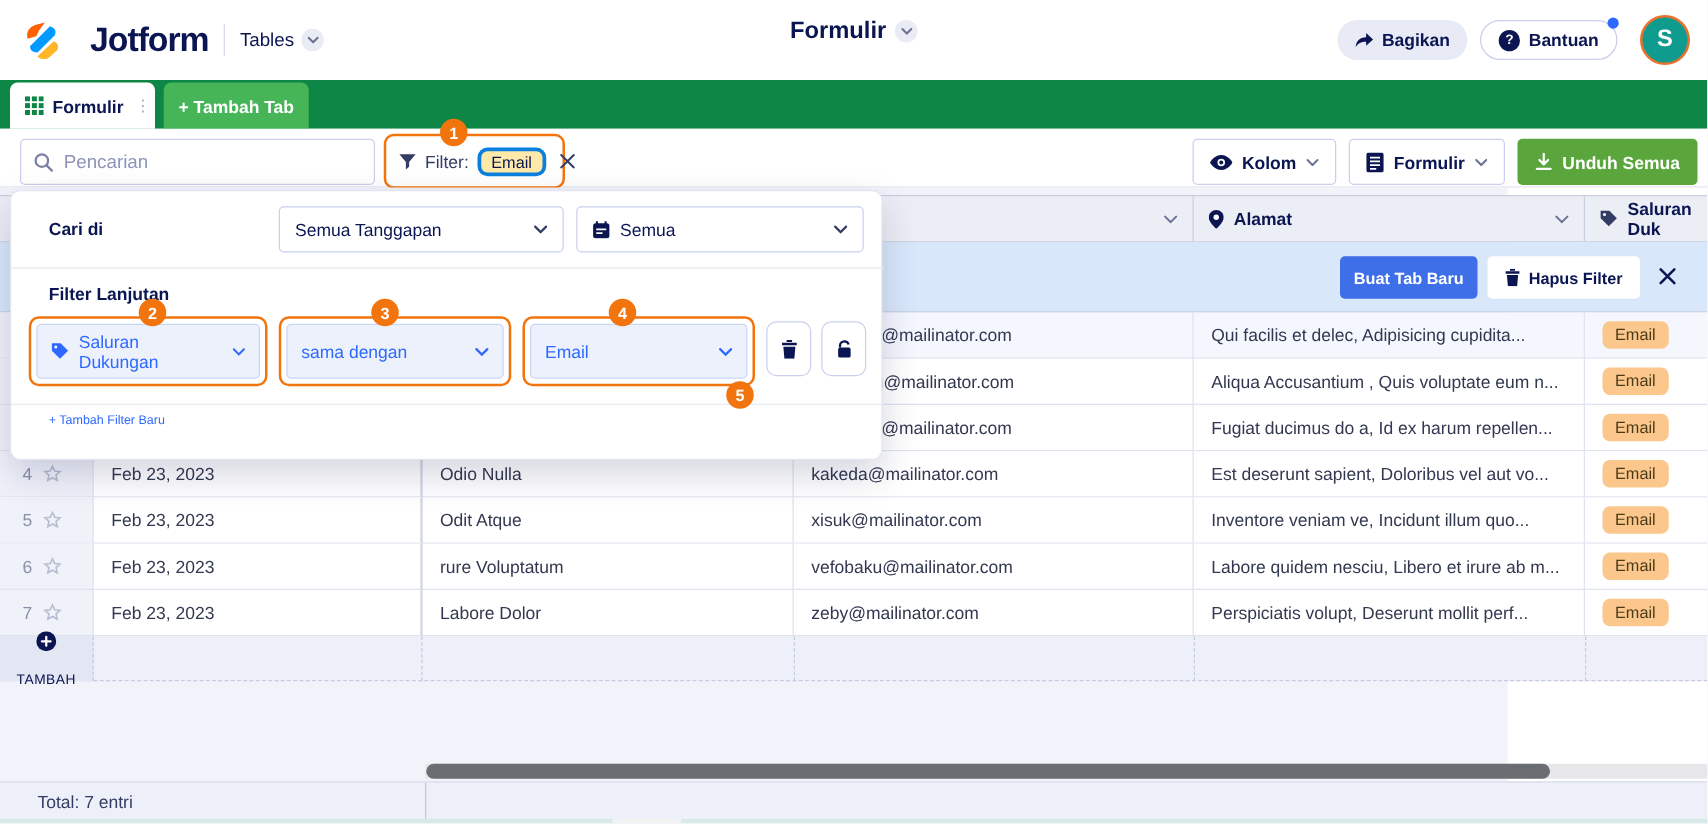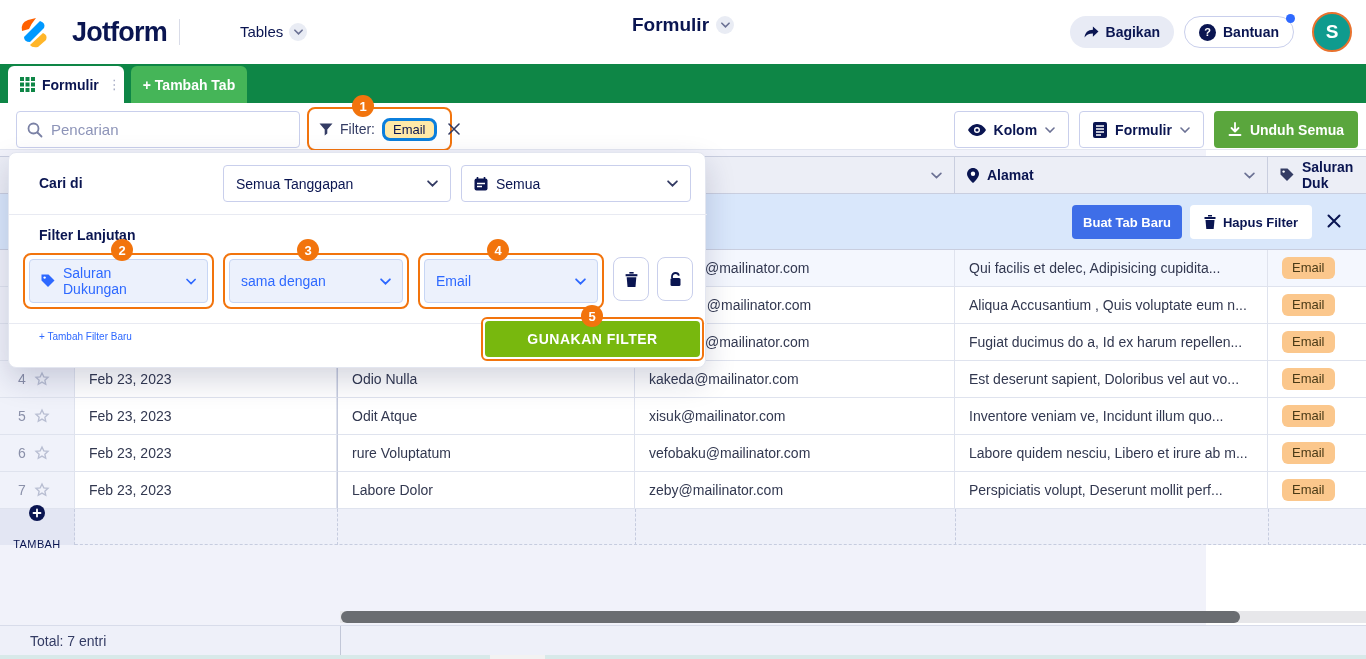--- a/index.html
+++ b/index.html
@@ -5,21 +5,21 @@
   * { margin:0; padding:0; box-sizing:border-box; }
   body { font-family:"Liberation Sans", sans-serif; background:#fff; }
   #app { position:relative; width:1366px; height:659px; background:#fff; overflow:hidden; }
 
   
   .header { position:absolute; left:0; top:0; width:1366px; height:64px; background:#fff; }
   .h-left { position:absolute; left:16px; top:0; height:64px; display:flex; align-items:center; gap:12px; }
   .logo { display:flex; align-items:center; gap:22px; cursor:pointer; }
   .logo-text { font-size:27px; font-weight:800; color:#0a1551; letter-spacing:-0.8px; }
   .h-divider { width:1px; height:26px; background:#d9dce8; }
-  .dd { display:flex; align-items:flex-start; gap:6px; background:none; border:none; font-family:inherit; cursor:pointer;margin-left:48px; }
+  .dd { display:flex; align-items:center; gap:6px; background:none; border:none; font-family:inherit; cursor:pointer; }
   .dd-label { font-size:15px; color:#0a1551; }
   .chev-circle { width:18px; height:18px; border-radius:50%; background:#e9ecf4; display:flex; align-items:center; justify-content:center; }
   .h-title { position:absolute; left:50%; transform:translateX(-50%); top:0; height:50px; display:flex; align-items:center; gap:7px; cursor:pointer; }
   .h-title .t { font-size:19px; font-weight:700; color:#0a1551; }
   .h-right { position:absolute; right:14px; top:0; height:64px; display:flex; align-items:center; gap:10px; }
   .pill { height:32px; border-radius:16px; display:flex; align-items:center; gap:7px; padding:0 14px; font-size:14px; font-weight:700; color:#0a1551; cursor:pointer; font-family:inherit; }
   .pill-share { background:#e8ebf5; border:none; }
   .pill-help { position:relative; background:#fff; border:1px solid #c9cfec; }
   .help-dot { position:absolute; right:-2px; top:-3px; width:9px; height:9px; border-radius:50%; background:#2e69ff; }
   .q-circle { width:17px; height:17px; border-radius:50%; background:#0a1551; color:#fff; font-size:11px; font-weight:700; display:flex; align-items:center; justify-content:center; }
@@ -559,23 +559,20 @@
     <button class="sq-btn" style="left:648px;top:104px;">
       <svg width="13" height="15" viewBox="0 0 13 15">
           <path d="M3 6V4.5 C3 2.5 4.5 1 6.5 1 C8.2 1 9.5 2 9.9 3.6" fill="none" stroke="#0a1551" stroke-width="1.8"></path>
           <rect x="1.5" y="6" width="10" height="8" rx="1.5" fill="#0a1551"></rect>
         </svg>
     </button>
 
     <div class="p-div" style="top:170px;"></div>
     <button class="add-filter-link">+ Tambah Filter Baru</button>
 
-    <div class="apply-wrap">
-      <button class="apply-btn">GUNAKAN FILTER</button>
-    </div>
   </div>
 
   <div class="num-badge" style="left:352px;top:95px;">1</div>
   <div class="num-badge" style="left:111px;top:239px;">2</div>
   <div class="num-badge" style="left:297px;top:239px;">3</div>
   <div class="num-badge" style="left:487px;top:239px;">4</div>
   <div class="num-badge" style="left:581px;top:305px;">5</div>
 
   <div class="scroll-track">
     <div class="scroll-thumb"></div>

